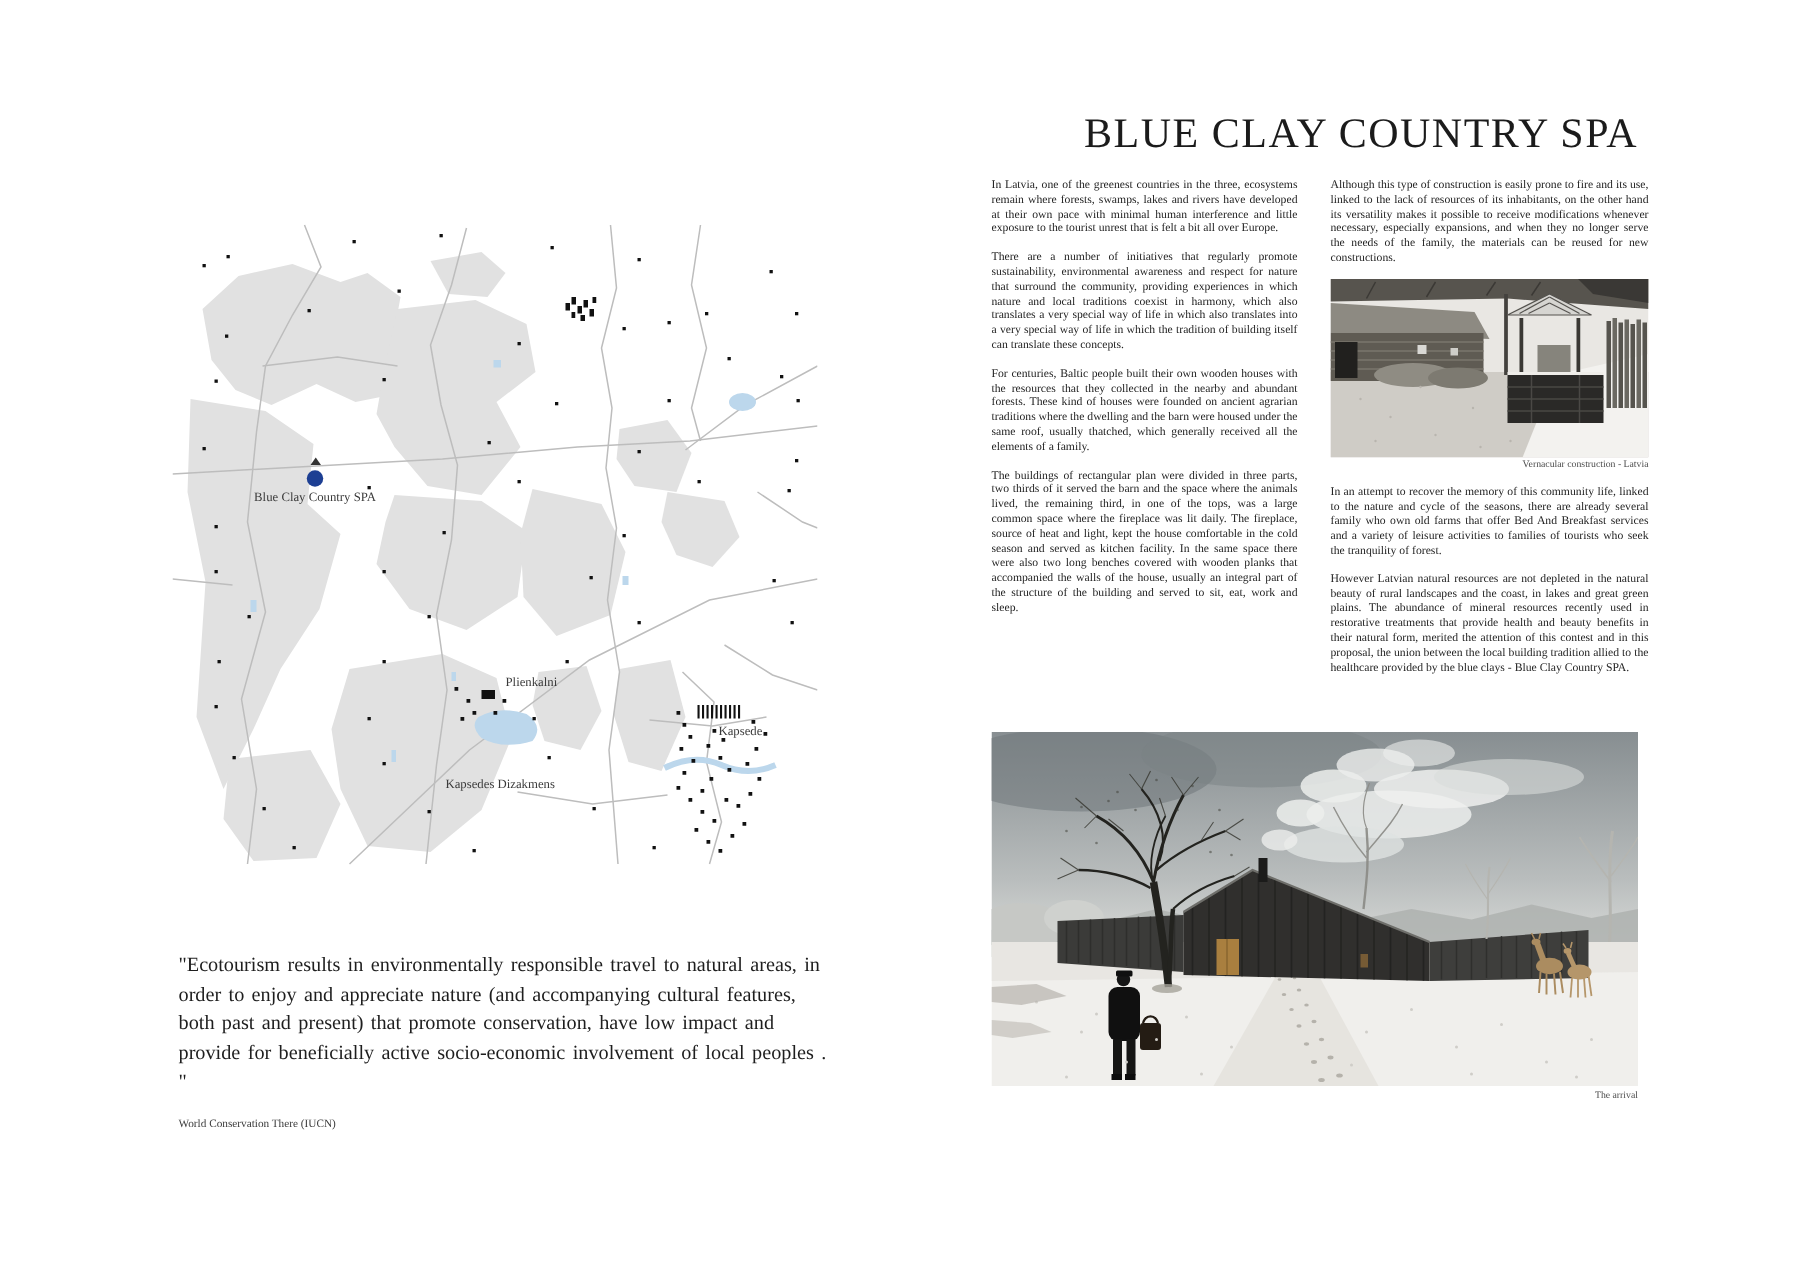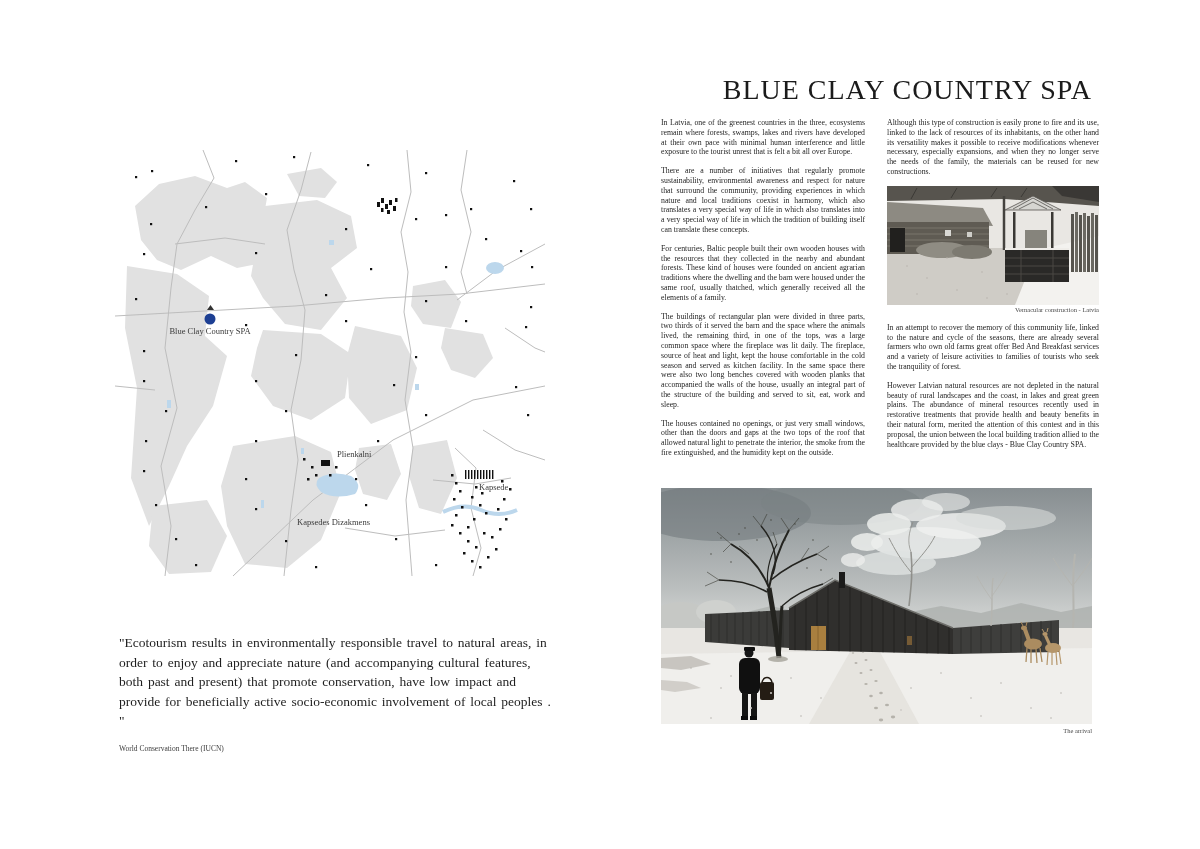--- a/index.html
+++ b/index.html
@@ -217,21 +217,20 @@
     <div class="quote-attr">World Conservation There (IUCN)</div>
   </div>
 
   <div class="board-title">BLUE CLAY COUNTRY SPA</div>
 
   <div class="col col-left">
     <p>In Latvia, one of the greenest countries in the three, ecosystems remain where forests, swamps, lakes and rivers have developed at their own pace with minimal human interference and little exposure to the tourist unrest that is felt a bit all over Europe.</p>
     <p>There are a number of initiatives that regularly promote sustainability, environmental awareness and respect for nature that surround the community, providing experiences in which nature and local traditions coexist in harmony, which also translates a very special way of life in which also translates into a very special way of life in which the tradition of building itself can translate these concepts.</p>
     <p>For centuries, Baltic people built their own wooden houses with the resources that they collected in the nearby and abundant forests. These kind of houses were founded on ancient agrarian traditions where the dwelling and the barn were housed under the same roof, usually thatched, which generally received all the elements of a family.</p>
     <p>The buildings of rectangular plan were divided in three parts, two thirds of it served the barn and the space where the animals lived, the remaining third, in one of the tops, was a large common space where the fireplace was lit daily. The fireplace, source of heat and light, kept the house comfortable in the cold season and served as kitchen facility. In the same space there were also two long benches covered with wooden planks that accompanied the walls of the house, usually an integral part of the structure of the building and served to sit, eat, work and sleep.</p>
-    <p>The houses contained no openings, or just very small windows, other than the doors and gaps at the two tops of the roof that allowed natural light to penetrate the interior, the smoke from the fire extinguished, and the humidity kept on the outside.</p>
   </div>
 
   <div class="col col-right">
     <p>Although this type of construction is easily prone to fire and its use, linked to the lack of resources of its inhabitants, on the other hand its versatility makes it possible to receive modifications whenever necessary, especially expansions, and when they no longer serve the needs of the family, the materials can be reused for new constructions.</p>
 
     <svg class="photo-vernacular" viewBox="0 0 212 119" preserveAspectRatio="none">
       <rect width="212" height="119" fill="#e9e7e3"></rect>
       <rect y="62" width="212" height="57" fill="#cfccc6"></rect>
       <polygon points="150,64 212,50 212,119 128,119" fill="#f3f2ef"></polygon>
 
@@ -295,21 +294,21 @@
           <circle cx="70" cy="104" r="0.8"></circle>
         <circle cx="95" cy="86" r="0.8"></circle>
           <circle cx="120" cy="108" r="0.8"></circle>
           <circle cx="60" cy="72" r="0.8"></circle>
         <circle cx="100" cy="112" r="0.8"></circle>
           <circle cx="30" cy="108" r="0.8"></circle>
       </g>
     </svg>
     <p class="photo-caption">Vernacular construction - Latvia</p>
 
-    <p>In an attempt to recover the memory of this community life, linked to the nature and cycle of the seasons, there are already several farmers who own old farms great offer Bed And Breakfast services and a variety of leisure activities to families of tourists who seek the tranquility of forest.</p>
+    <p>In an attempt to recover the memory of this community life, linked to the nature and cycle of the seasons, there are already several family who own old farms that offer Bed And Breakfast services and a variety of leisure activities to families of tourists who seek the tranquility of forest.</p>
     <p>However Latvian natural resources are not depleted in the natural beauty of rural landscapes and the coast, in lakes and great green plains. The abundance of mineral resources recently used in restorative treatments that provide health and beauty benefits in their natural form, merited the attention of this contest and in this proposal, the union between the local building tradition allied to the healthcare provided by the blue clays - Blue Clay Country SPA.</p>
   </div>
 
   <svg class="photo-arrival" viewBox="0 0 431 236" preserveAspectRatio="none">
     <defs>
       <linearGradient id="skyg" x1="0" y1="0" x2="0" y2="1">
         <stop offset="0" stop-color="#878e91"></stop>
         <stop offset="0.7" stop-color="#b9bdbd"></stop>
         <stop offset="1" stop-color="#d6d8d6"></stop>
       </linearGradient>

